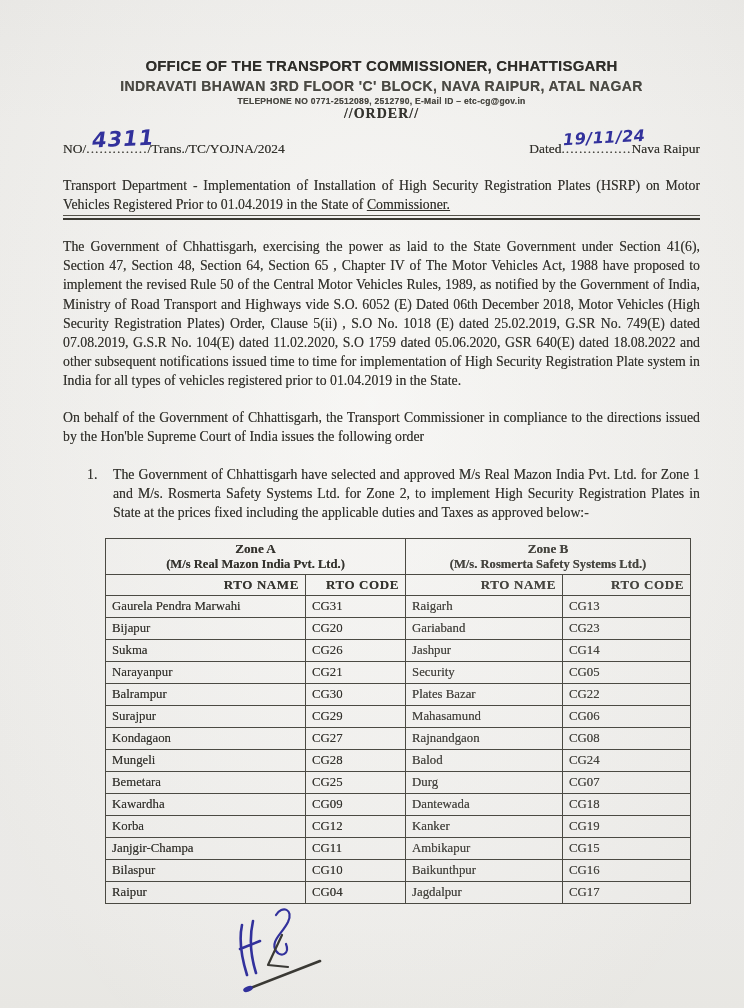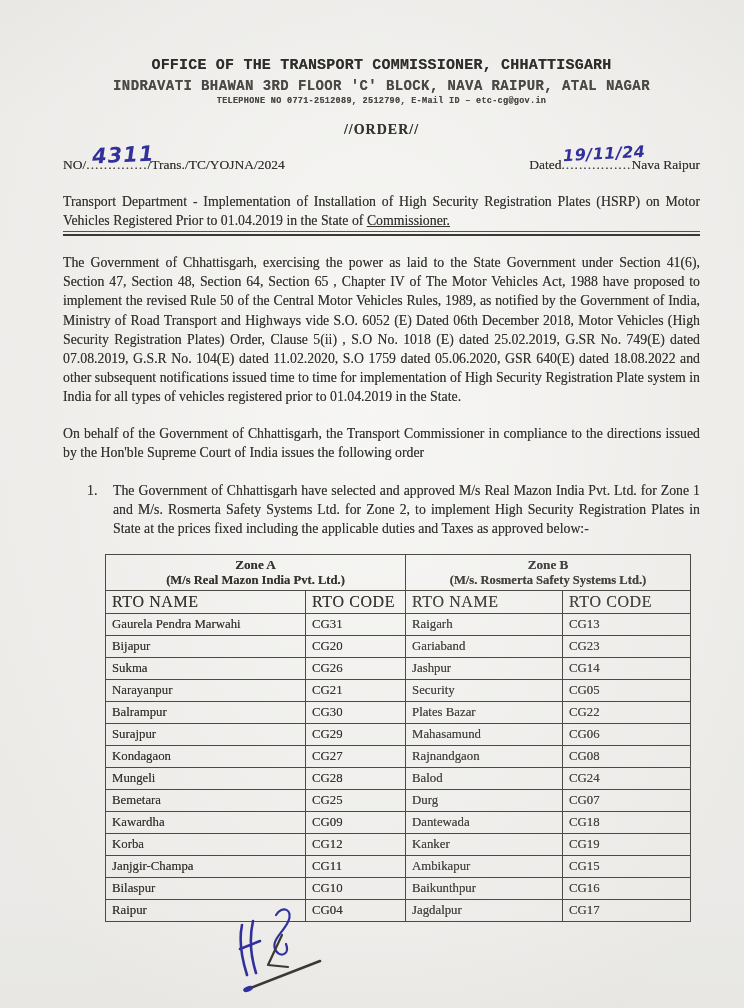--- a/index.html
+++ b/index.html
@@ -11,27 +11,27 @@
       radial-gradient(ellipse at 50% 40%, rgba(255,255,255,0.35), rgba(0,0,0,0.03) 85%),
       linear-gradient(180deg, #f0efec 0%, #f3f2ef 12%, #f2f1ee 90%, #efeeea 100%);
     color:#34332e;
     font-family:"Liberation Serif", serif;
     overflow:hidden;
   }
   .content { position:absolute; left:63px; top:0; width:637px; }
   .soft { text-shadow:0 0 0.6px rgba(60,58,52,0.65); }
 
   
-  .letterhead { margin-top:57px; text-align:center; font-family:Liberation Mono, monospace; }
+  .letterhead { margin-top:57px; text-align:center; font-family:Liberation Sans, sans-serif; }
   .lh-title { font-size:15px; font-weight:bold; letter-spacing:0.2px; color:#2e2d29; }
   .lh-address { margin-top:4px; font-size:14px; font-weight:bold; letter-spacing:0.4px; color:#4a4943; }
   .lh-contact { margin-top:2px; font-size:8.5px; font-weight:bold; letter-spacing:0.3px; color:#4a4943; }
 
   
-  .order-heading { margin-top:16px; text-align:center; font-size:14px; font-weight:bold; letter-spacing:1px; }
+  .order-heading { text-align:center; font-size:14px; font-weight:bold; letter-spacing:1px; }
 
   
   .ref-line { margin-top:19px; display:flex; justify-content:space-between; font-size:13.5px; }
   .ref-left, .ref-right { white-space:nowrap; }
   .dotted { position:relative; display:inline-block; letter-spacing:1px; color:#4a4942; }
   .handwritten {
     position:absolute; font-family:"DejaVu Sans", sans-serif; font-style:italic;
     color:#32319c; transform:rotate(-3deg); white-space:nowrap; text-shadow:none; font-weight:bold;
   }
   .hw-no { left:6px; top:-14px; font-size:21px; letter-spacing:1px; }
@@ -50,21 +50,21 @@
   .olist { margin-top:19px; display:flex; }
   .olist-num { width:26px; margin-left:24px; flex:none; font-size:13.8px; line-height:19.2px; }
   .olist-text { flex:1; font-size:13.8px; line-height:19.2px; text-align:justify; }
 
   
   .rto-table { margin:15px 0 0 42px; border-collapse:collapse; width:585px; table-layout:fixed; }
   .rto-table th, .rto-table td { border:1.4px solid #4b4a43; padding:2px 6px; }
   .zone-cell { text-align:center; padding:3px 2px; }
   .zone-title { font-size:13.2px; }
   .zone-subtitle { font-size:12.6px; }
-  .col-head { text-align:left; font-size:16px; font-weight:normal; letter-spacing:0.6px; padding:2px; }
+  .col-head { text-align:right; font-size:13px; font-weight:bold; letter-spacing:0.6px; padding:2px; }
   .rto-table td.data { font-size:12.8px; line-height:14.5px; height:17px; }
   .zone-b-text { color:#45443f; }
 
   
   .signature { position:absolute; left:220px; top:905px; z-index:3; }
 </style>
 </head>
 <body>
 
 <div class="page">

